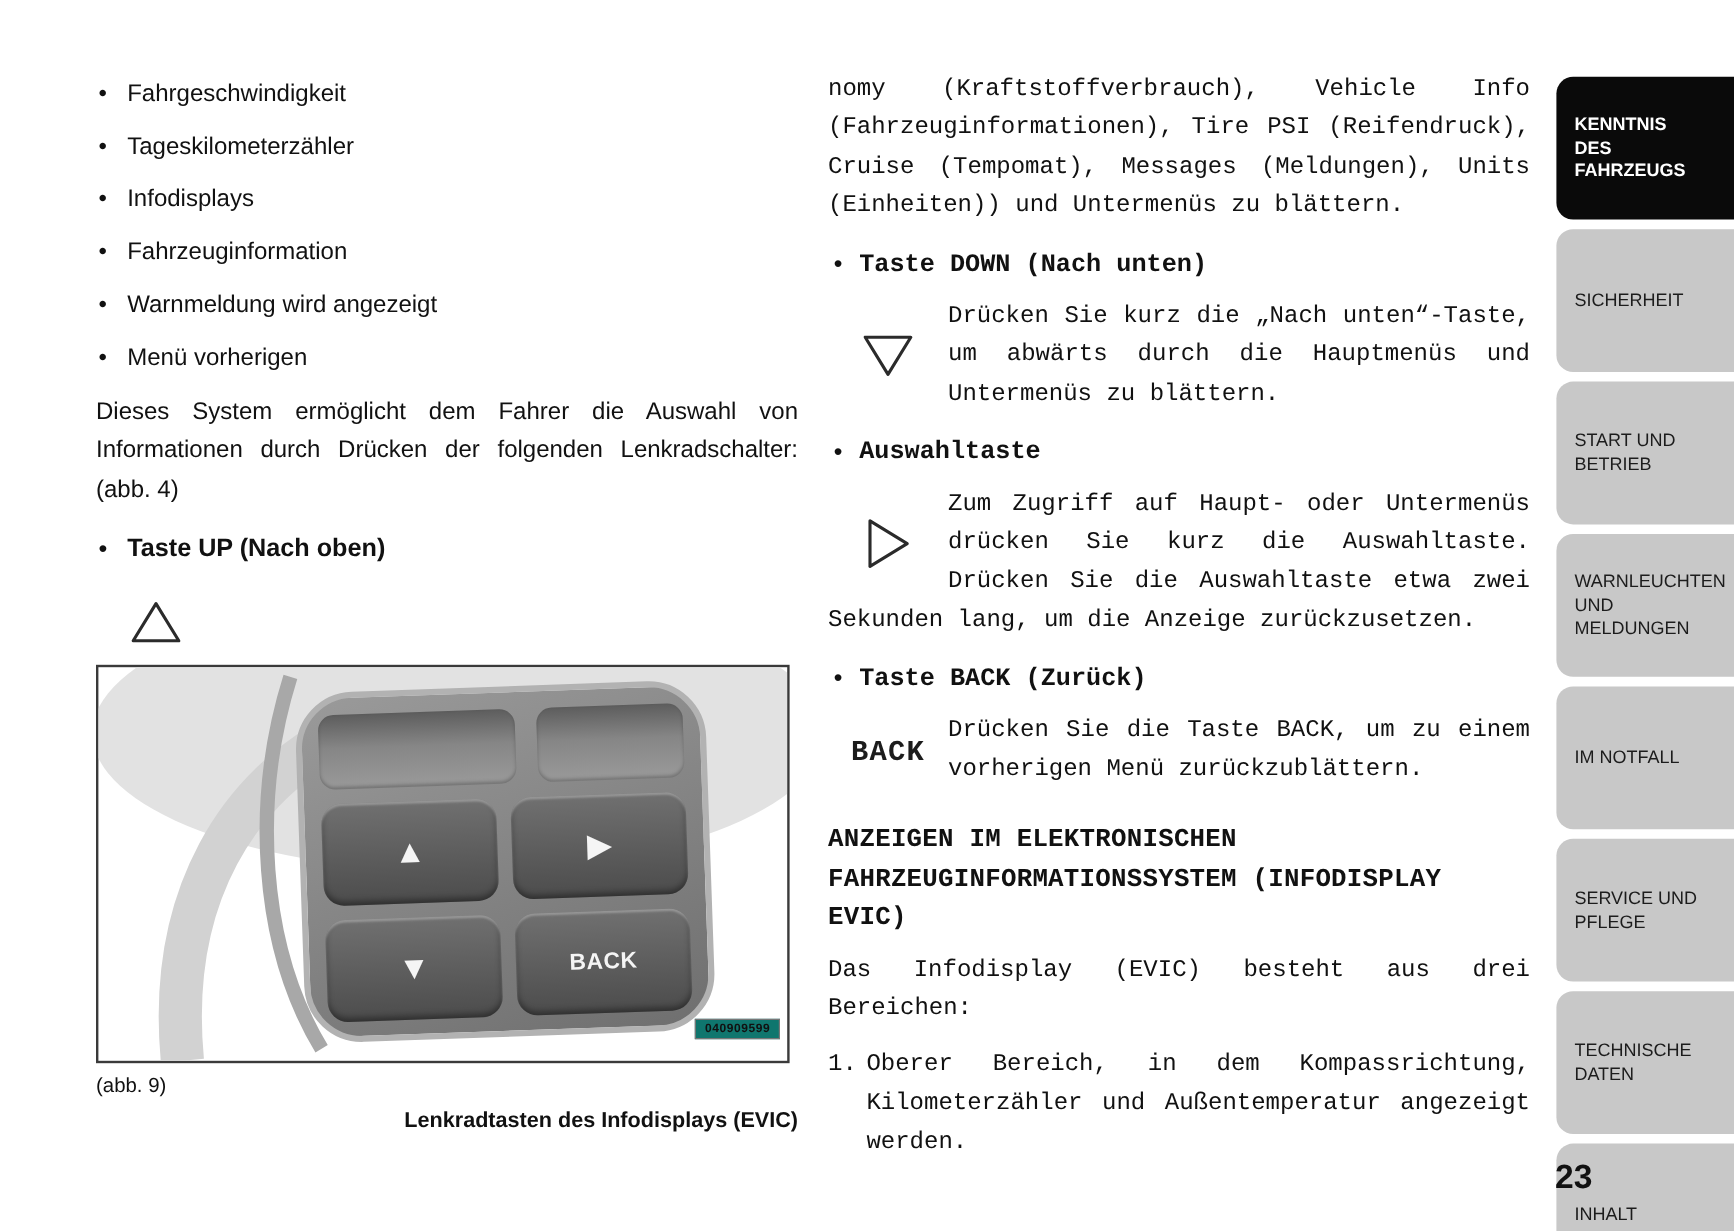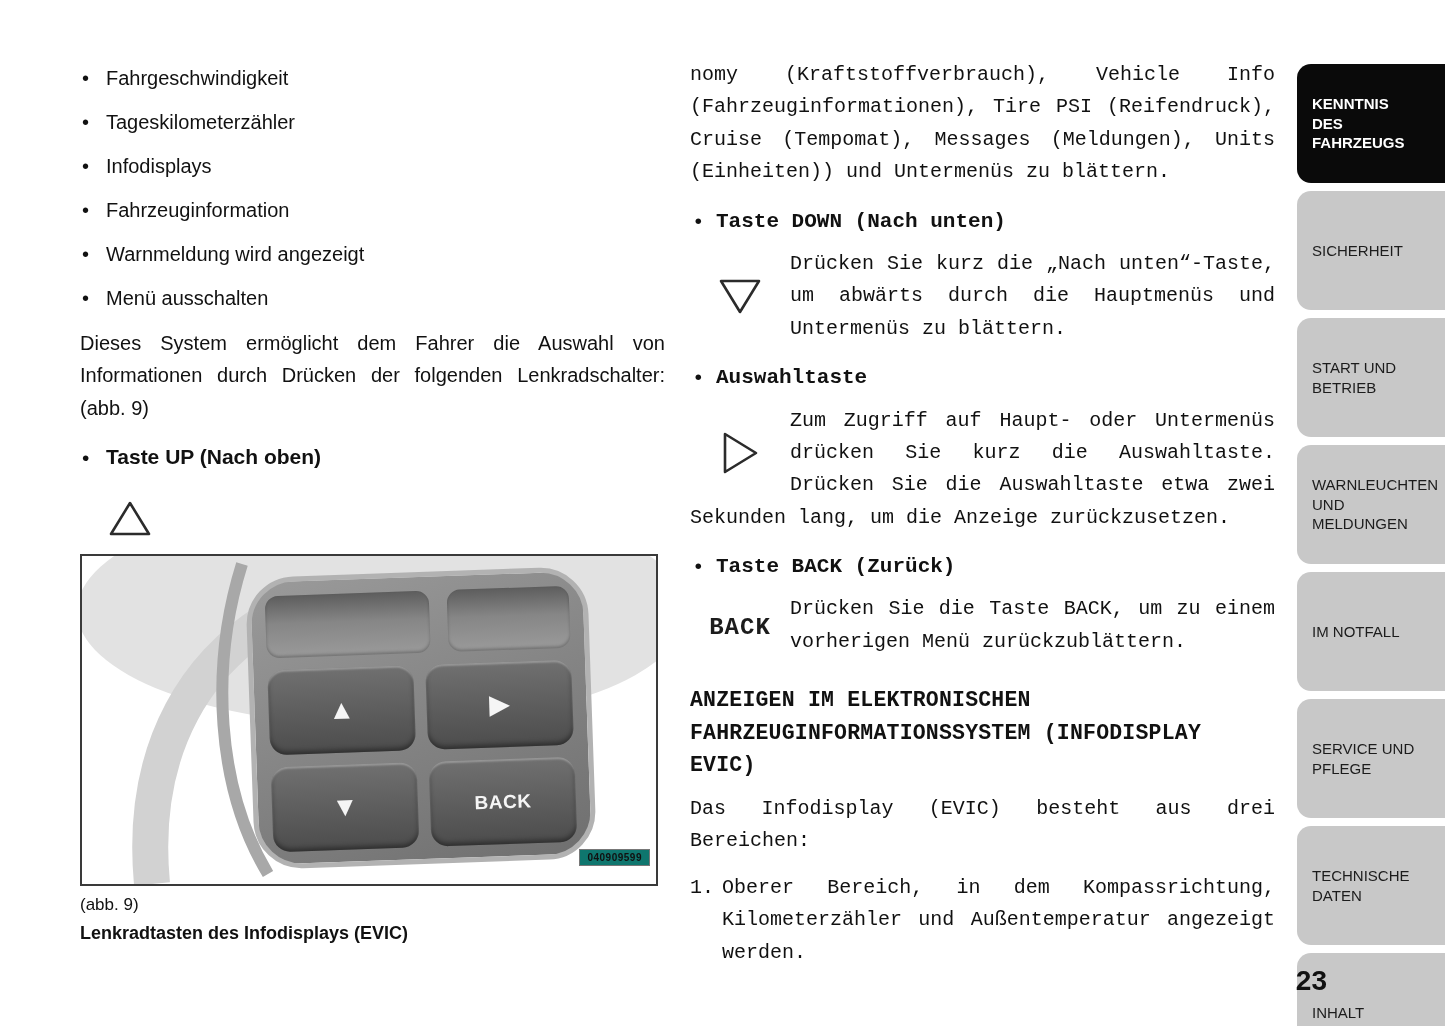--- a/index.html
+++ b/index.html
@@ -46,21 +46,21 @@
     gap:12px; height:182px; }
   .pad-grid .key { display:flex; align-items:center; justify-content:center;
     background:linear-gradient(180deg,#707070,#4c4c4c); border-radius:17px;
     box-shadow:inset 0 2px 2px rgba(255,255,255,.3), inset 0 -3px 5px rgba(0,0,0,.4);
     color:#f5f5f5; }
   .pad-grid .glyph { font-size:27px; line-height:1; }
   .pad-grid .back-key-label { font-size:19px; font-weight:bold; letter-spacing:.5px; }
   .fig-code { position:absolute; right:6px; bottom:18px; background:#0f766e; border:1px solid #777;
     padding:2px 7px; font-size:10px; font-weight:bold; letter-spacing:.5px; color:#111; }
   .fig-ref { font-size:17px; margin-top:9px; }
-  .fig-caption { font-size:18px; font-weight:bold; text-align:left; margin-top:8px; }
+  .fig-caption { font-size:18px; font-weight:bold; text-align:right; margin-top:8px; }
 
   
   .evic-heading { font-size:21.5px; font-weight:bold; line-height:1.5; margin:26px 0 12px 0;
     letter-spacing:.2px; }
   .num-item { display:flex; font-size:20px; line-height:1.62; }
   .num-item .num { width:32px; flex:0 0 32px; }
   .num-item .txt { text-align:justify; }
 
   
   .sidebar { position:absolute; right:0; top:45px; width:148px; }
@@ -81,24 +81,24 @@
 <div class="page">
 
   <div class="col-left">
 
     <ul class="bullet-list">
       <li>Fahrgeschwindigkeit</li>
       <li>Tageskilometerzähler</li>
       <li>Infodisplays</li>
       <li>Fahrzeuginformation</li>
       <li>Warnmeldung wird angezeigt</li>
-      <li>Menü ausschalten</li>
+      <li>Menü vorherigen</li>
     </ul>
 
-    <p class="body-text">Dieses System ermöglicht dem Fahrer die Auswahl von Informationen durch Drücken der folgenden Lenkradschalter: (abb. 9)</p>
+    <p class="body-text">Dieses System ermöglicht dem Fahrer die Auswahl von Informationen durch Drücken der folgenden Lenkradschalter: (abb. 4)</p>
 
     <div class="bullet-head">Taste UP (Nach oben)</div>
 
     <p class="icon-para">
       <span class="icon-box short">
         <svg class="tri" width="44" height="40" viewBox="0 0 44 40">
           <polygon points="22,4 41,35 3,35" fill="none" stroke="#2b2b2b" stroke-width="2.6" stroke-linejoin="round"></polygon>
         </svg>
       </span>
     </p>

